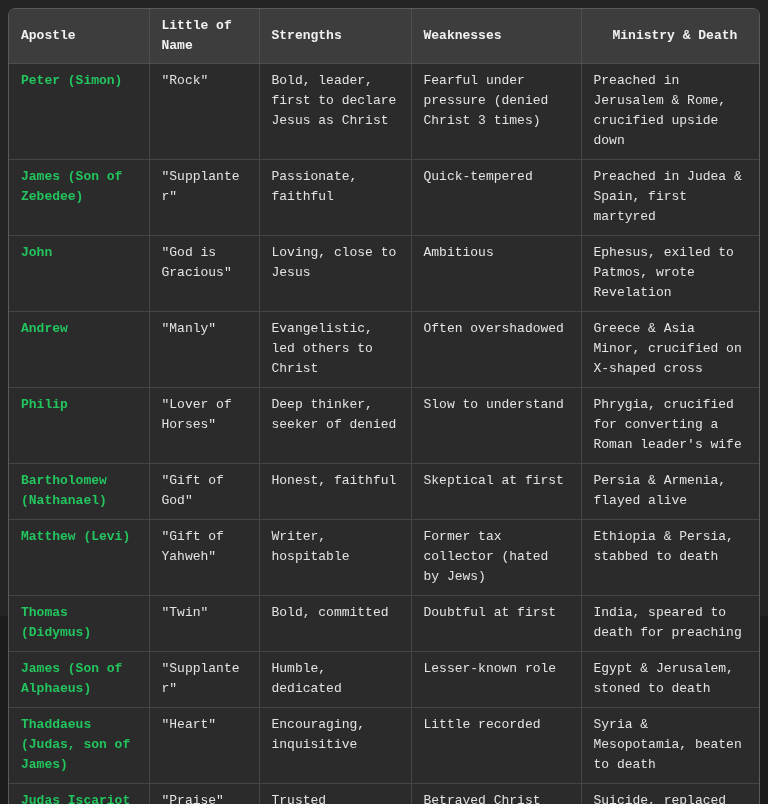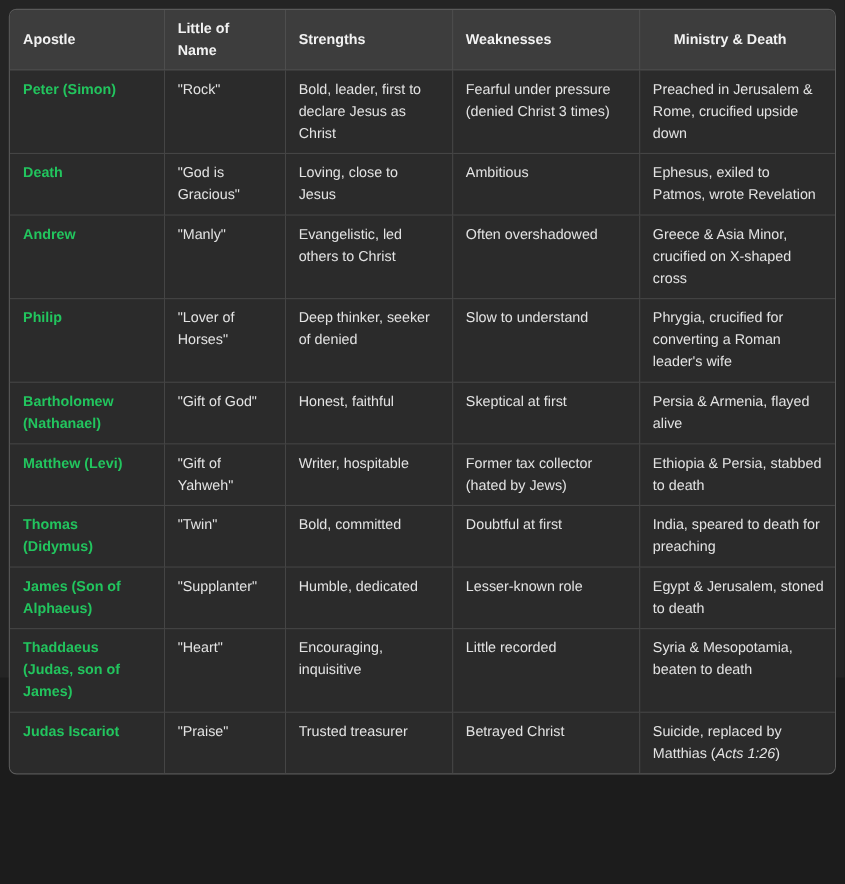--- a/index.html
+++ b/index.html
@@ -8,20 +8,21 @@
     background: #1c1c1c;
     font-family: "Liberation Sans", "DejaVu Sans", sans-serif;
     overflow: hidden;
   }
   .page {
     width: 768px; height: 616px;
     background: #242424;
     padding: 8px 8px 0 8px;
     display: flex;
     flex-direction: column;
+    font-family: Liberation Mono, monospace;
   }
   .table-wrap {
     border: 1px solid #5a5a5a;
     border-radius: 7px;
     overflow: hidden;
     background: #2b2b2b;
     flex: 0 0 auto;
   }
   table {
     width: 752px;
@@ -92,21 +93,28 @@
       </thead>
       <tbody>
           <tr>
             <td>Peter (Simon)</td>
             <td>"Rock"</td>
             <td>Bold, leader, first to declare Jesus as Christ</td>
             <td>Fearful under pressure (denied Christ 3 times)</td>
             <td>Preached in Jerusalem &amp; Rome, crucified upside down</td>
           </tr>
           <tr>
-            <td>Death</td>
+            <td>James (Son of Zebedee)</td>
+            <td>"Supplanter"</td>
+            <td>Passionate, faithful</td>
+            <td>Quick-tempered</td>
+            <td>Preached in Judea &amp; Spain, first martyred</td>
+          </tr>
+          <tr>
+            <td>John</td>
             <td>"God is Gracious"</td>
             <td>Loving, close to Jesus</td>
             <td>Ambitious</td>
             <td>Ephesus, exiled to Patmos, wrote Revelation</td>
           </tr>
           <tr>
             <td>Andrew</td>
             <td>"Manly"</td>
             <td>Evangelistic, led others to Christ</td>
             <td>Often overshadowed</td>

